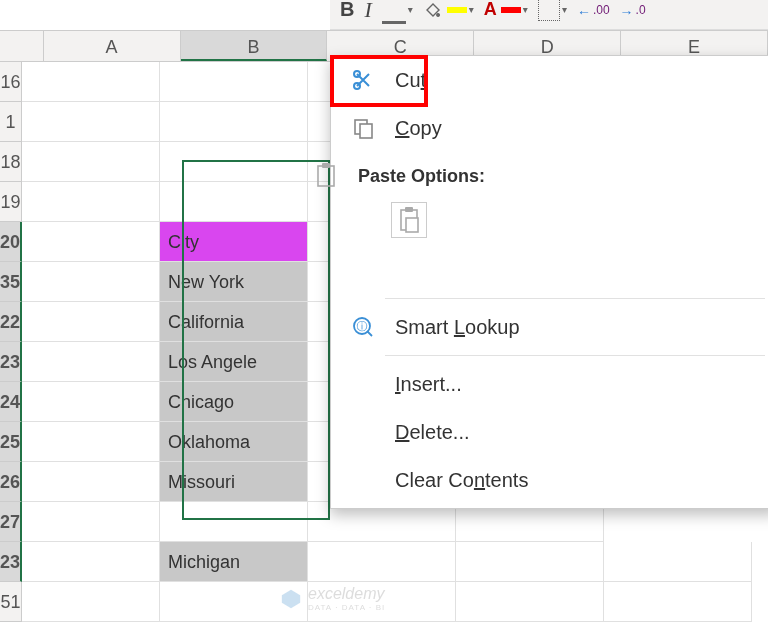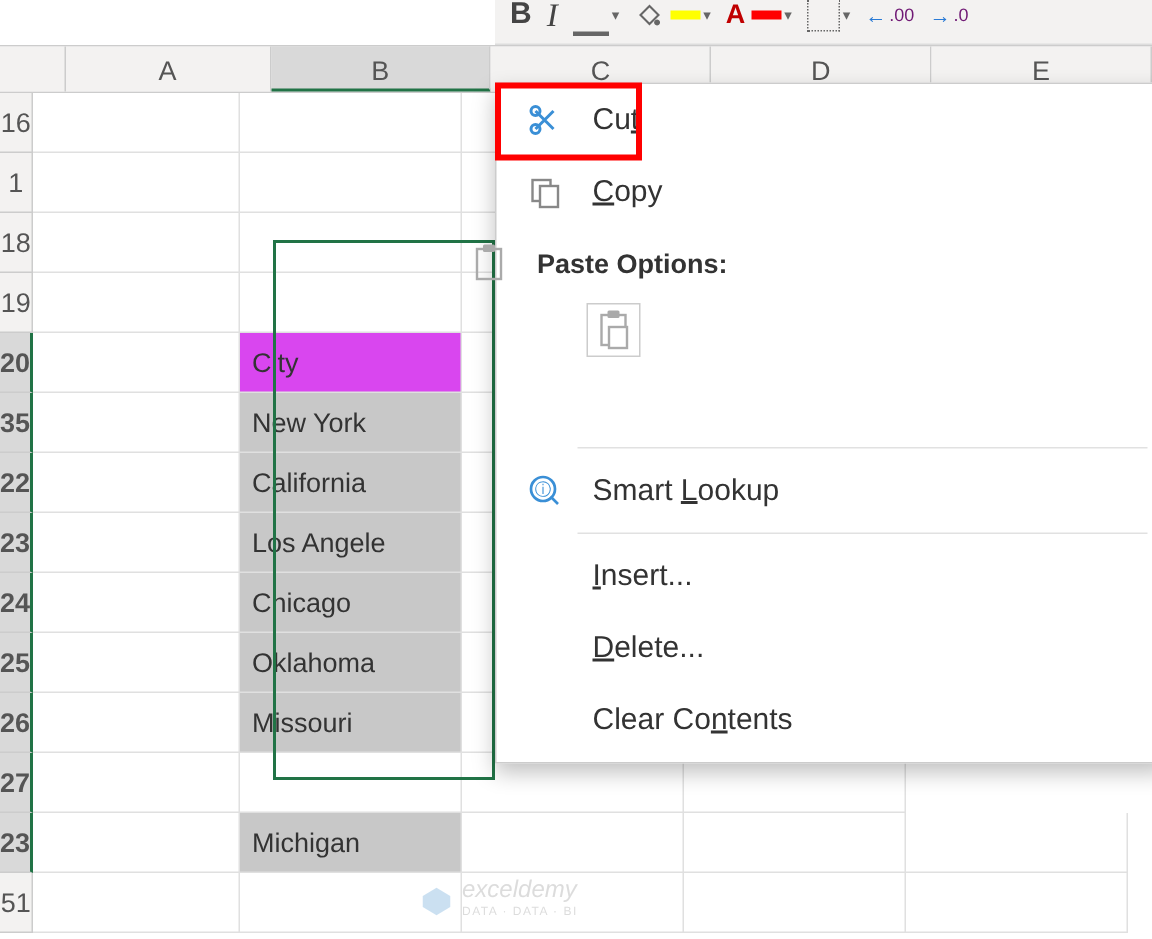--- a/index.html
+++ b/index.html
@@ -198,21 +198,21 @@
 
   
   .watermark {
     position: absolute;
     left: 280px;
     top: 585px;
     font-size: 16px;
     color: #bbb;
     opacity: .5;
     display: flex;
-    align-items: flex-end;
+    align-items: center;
     gap: 6px;
     font-style: italic;
     z-index: 20;
     pointer-events: none;
   }
   .watermark .wm-sub { font-size: 8px; display:block; font-style: normal; letter-spacing: 1px;}
 </style>
 </head>
 <body>
 

